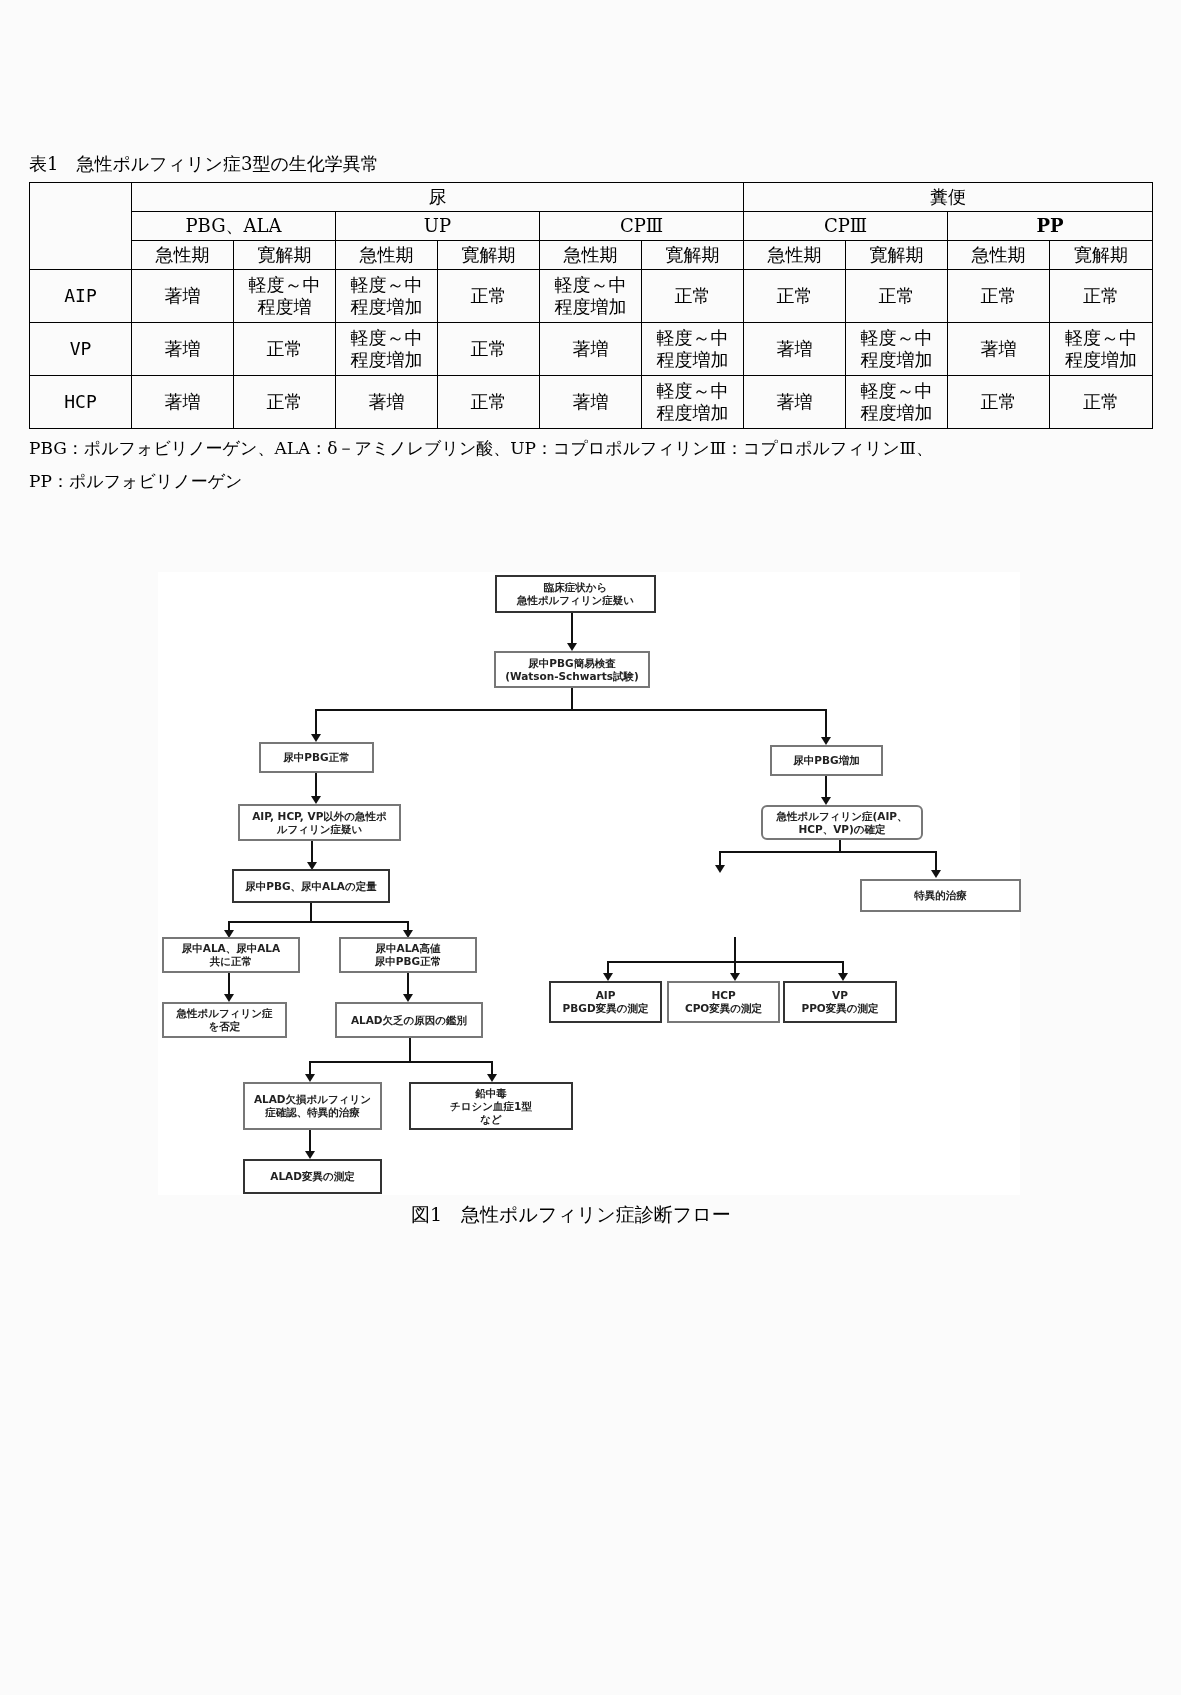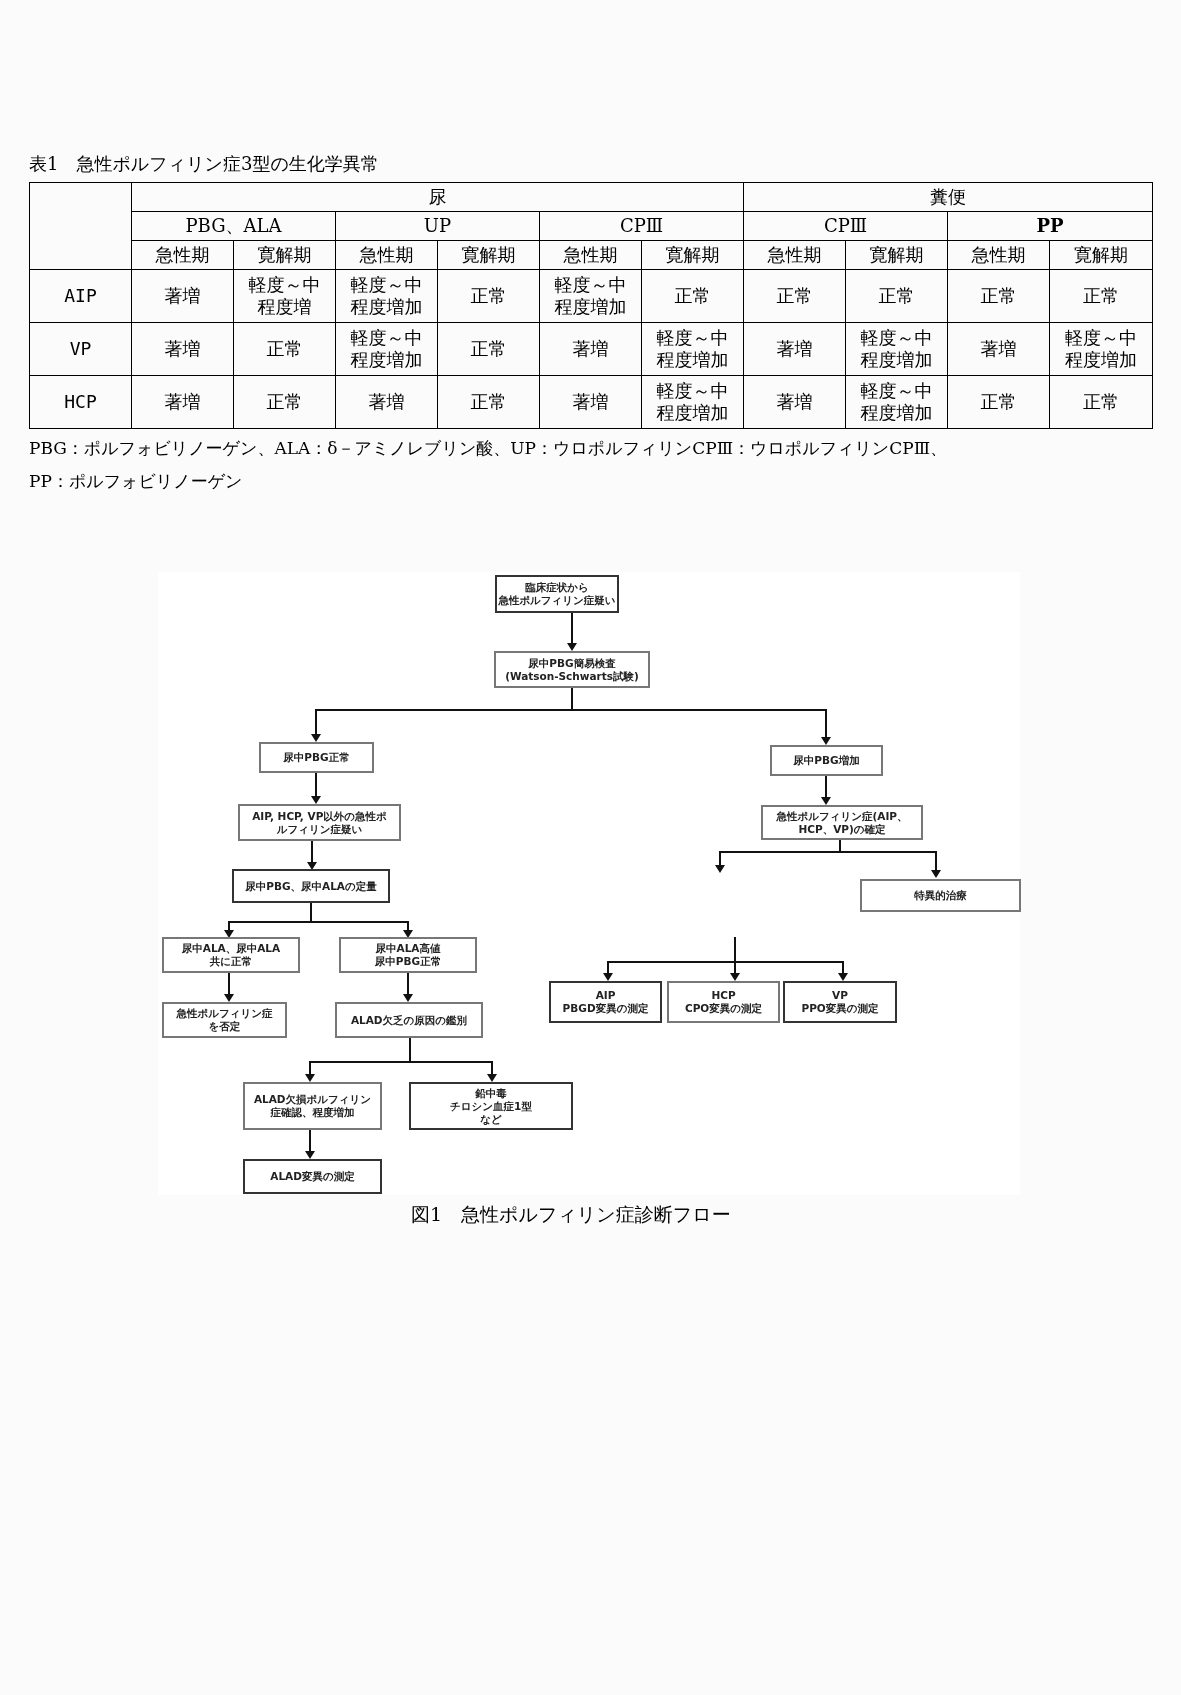--- a/index.html
+++ b/index.html
@@ -136,26 +136,26 @@
 程度増加</td>
     <td style="white-space: pre-line;">著増</td>
     <td style="white-space: pre-line;">軽度～中
 程度増加</td>
     <td style="white-space: pre-line;">正常</td>
     <td style="white-space: pre-line;">正常</td>
   </tr>
 </tbody>
   </table>
 
-<div class="footnote" style="top:437px;">PBG：ポルフォビリノーゲン、ALA：δ－アミノレブリン酸、UP：ウロポルフィリンCPⅢ：ウロポルフィリンCPⅢ、</div>
+<div class="footnote" style="top:437px;">PBG：ポルフォビリノーゲン、ALA：δ－アミノレブリン酸、UP：コプロポルフィリンⅢ：コプロポルフィリンⅢ、</div>
 <div class="footnote" style="top:470px;">PP：ポルフォビリノーゲン</div>
 
 <div id="figure">
 
-  <div class="fbox" style="left:337px;top:3px;width:124px;height:38px;">臨床症状から
+  <div class="fbox" style="left:337px;top:3px;width:161px;height:38px;">臨床症状から
 急性ポルフィリン症疑い</div>
   <div class="line" style="left:413px;top:41px;width:2px;height:31px;"></div>
   <div class="arrow" style="left:409px;top:71px;"></div>
 
   <div class="fbox light" style="left:336px;top:79px;width:156px;height:37px;">尿中PBG簡易検査
 (Watson-Schwarts試験)</div>
   <div class="line" style="left:413px;top:116px;width:2px;height:22px;"></div>
   <div class="line" style="left:157px;top:137px;width:512px;height:2px;"></div>
   <div class="line" style="left:157px;top:137px;width:2px;height:27px;"></div>
   <div class="arrow" style="left:153px;top:162px;"></div>
@@ -194,34 +194,34 @@
   <div class="fbox light" style="left:177px;top:430px;width:148px;height:36px;">ALAD欠乏の原因の鑑別</div>
 
   <div class="line" style="left:251px;top:466px;width:2px;height:24px;"></div>
   <div class="line" style="left:151px;top:489px;width:184px;height:2px;"></div>
   <div class="line" style="left:151px;top:489px;width:2px;height:15px;"></div>
   <div class="arrow" style="left:147px;top:502px;"></div>
   <div class="line" style="left:333px;top:489px;width:2px;height:15px;"></div>
   <div class="arrow" style="left:329px;top:502px;"></div>
 
   <div class="fbox light" style="left:85px;top:510px;width:139px;height:48px;">ALAD欠損ポルフィリン
-症確認、程度増加</div>
+症確認、特異的治療</div>
   <div class="fbox" style="left:251px;top:510px;width:164px;height:48px;">鉛中毒
 チロシン血症1型
 など</div>
 
   <div class="line" style="left:151px;top:558px;width:2px;height:22px;"></div>
   <div class="arrow" style="left:147px;top:579px;"></div>
   <div class="fbox" style="left:85px;top:587px;width:139px;height:35px;">ALAD変異の測定</div>
 
   <div class="fbox light" style="left:612px;top:173px;width:113px;height:31px;">尿中PBG増加</div>
   <div class="line" style="left:667px;top:204px;width:2px;height:22px;"></div>
   <div class="arrow" style="left:663px;top:225px;"></div>
 
-  <div class="fbox light" style="left:603px;top:233px;width:162px;height:35px;">急性ポルフィリン症(AIP、
+  <div class="fbox light" style="left:603px;top:233px;width:162px;height:35px;border-radius:6px;">急性ポルフィリン症(AIP、
 HCP、VP)の確定</div>
   <div class="line" style="left:681px;top:268px;width:2px;height:12px;"></div>
   <div class="line" style="left:561px;top:279px;width:218px;height:2px;"></div>
   <div class="line" style="left:561px;top:279px;width:2px;height:16px;"></div>
   <div class="arrow" style="left:557px;top:293px;"></div>
   <div class="line" style="left:777px;top:279px;width:2px;height:21px;"></div>
   <div class="arrow" style="left:773px;top:298px;"></div>
 
   <div class="fbox light" style="left:702px;top:307px;width:161px;height:33px;">特異的治療</div>
 

